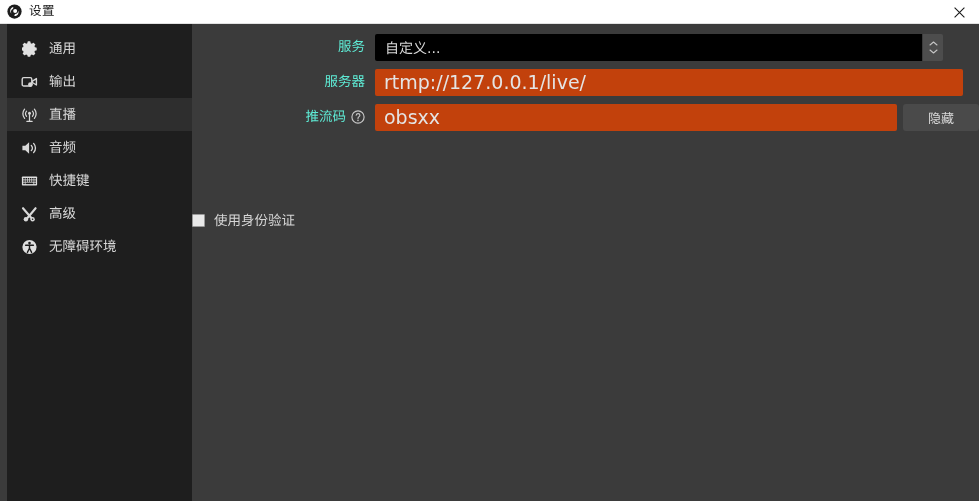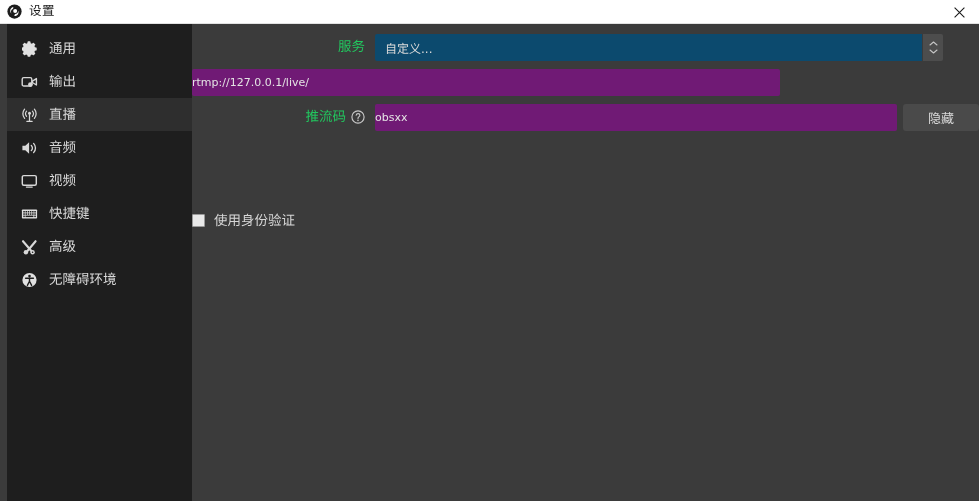--- a/index.html
+++ b/index.html
@@ -140,21 +140,21 @@
     height: 30px;
     margin-bottom: 5px;
   }
   .row-label {
     width: 183px;
     min-width: 183px;
     text-align: right;
     padding-right: 10px;
     box-sizing: border-box;
     font-size: 13.5px;
-    color: #22c55e;
+    color: #5eead4;
     white-space: nowrap;
     display: flex;
     align-items: center;
     justify-content: flex-end;
     gap: 5px;
     line-height: 1;
   }
   .help-icon {
     width: 14px;
     height: 14px;
@@ -169,28 +169,28 @@
   .combobox {
     display: flex;
     align-items: stretch;
     width: 568px;
     height: 27px;
     margin-right: 6px;
     cursor: default;
   }
   .combobox-field {
     flex: 1;
-    background: #0c4a6e;
+    background: #000000;
     border: none;
     border-radius: 2px 0 0 2px;
     display: flex;
     align-items: center;
     padding-left: 10px;
     box-sizing: border-box;
-    font-size: 12px;
+    font-size: 14px;
     color: #d9d9d9;
     white-space: nowrap;
     overflow: hidden;
   }
   .combobox-arrows {
     width: 20px;
     min-width: 20px;
     background: #4d4d4d;
     border-left: 1px solid #3b3b3b;
     border-radius: 0 2px 2px 0;
@@ -198,28 +198,28 @@
     flex-direction: column;
     align-items: center;
     justify-content: center;
     gap: 3px;
   }
   .combobox-arrows svg { display: block; }
 
   
   .lineedit {
     height: 27px;
-    background: #701a75;
+    background: #c2410c;
     border: none;
     border-radius: 2px;
     display: flex;
     align-items: center;
-    padding-left: 0;
-    box-sizing: border-box;
-    font-size: 11px;
+    padding-left: 9px;
+    box-sizing: border-box;
+    font-size: 19px;
     color: #e4e4e4;
     white-space: nowrap;
     overflow: hidden;
     cursor: text;
   }
   .lineedit.wide { width: 588px; }
   .lineedit.narrow { width: 558px; }
 
   .pushbutton {
     height: 27px;
@@ -334,29 +334,20 @@
         <span class="nav-icon">
           <svg width="17" height="16" viewBox="0 0 17 16" xmlns="http://www.w3.org/2000/svg">
             <path d="M1.4 5.8 L4.3 5.8 L8.1 2.3 L8.1 13.7 L4.3 10.2 L1.4 10.2 Z" fill="#d8d8d8"></path>
             <path d="M10.3 5.4a3.6 3.6 0 0 1 0 5.2" stroke="#d8d8d8" stroke-width="1.35" fill="none" stroke-linecap="round"></path>
             <path d="M12.6 3.4a6.6 6.6 0 0 1 0 9.2" stroke="#d8d8d8" stroke-width="1.35" fill="none" stroke-linecap="round"></path>
           </svg>
         </span>
         <span class="nav-label">音频</span>
       </div>
 
-      <div class="nav-item">
-        <span class="nav-icon">
-          <svg width="17" height="16" viewBox="0 0 17 16" xmlns="http://www.w3.org/2000/svg">
-            <rect x="1.3" y="2.6" width="14" height="9.6" rx="1.5" fill="none" stroke="#d8d8d8" stroke-width="1.45"></rect>
-            <path d="M5.4 14.1 L11.2 14.1" stroke="#d8d8d8" stroke-width="1.3" stroke-linecap="round"></path>
-          </svg>
-        </span>
-        <span class="nav-label">视频</span>
-      </div>
 
       <div class="nav-item">
         <span class="nav-icon">
           <svg width="17" height="16" viewBox="0 0 17 16" xmlns="http://www.w3.org/2000/svg">
             <rect x="0.9" y="3.4" width="15.2" height="9.2" rx="0.8" fill="#e0e0e0"></rect>
             <g fill="#1e1e1e">
               <rect x="2.3" y="5" width="1.5" height="1.5"></rect>
               <rect x="4.5" y="5" width="1.5" height="1.5"></rect>
               <rect x="6.7" y="5" width="1.5" height="1.5"></rect>
               <rect x="8.9" y="5" width="1.5" height="1.5"></rect>
@@ -416,20 +407,21 @@
                 <path d="M1 4 L4.5 1 L8 4" stroke="#c5c5c5" stroke-width="1.1" fill="none" stroke-linecap="round" stroke-linejoin="round"></path>
               </svg>
               <svg width="9" height="5" viewBox="0 0 9 5" xmlns="http://www.w3.org/2000/svg">
                 <path d="M1 1 L4.5 4 L8 1" stroke="#c5c5c5" stroke-width="1.1" fill="none" stroke-linecap="round" stroke-linejoin="round"></path>
               </svg>
             </div>
           </div>
         </div>
 
         <div class="form-row">
+          <div class="row-label">服务器</div>
           <div class="lineedit wide" title="">rtmp://127.0.0.1/live/</div>
         </div>
 
         <div class="form-row">
           <div class="row-label">
             <span>推流码</span>
             <span class="help-icon">
               <svg width="14" height="14" viewBox="0 0 14 14" xmlns="http://www.w3.org/2000/svg">
                 <circle cx="7" cy="7" r="6.1" fill="none" stroke="#c9c9c9" stroke-width="1.15"></circle>
                 <path d="M5.2 5.3c0.15-1.1 0.95-1.7 1.9-1.7 1.05 0 1.8 0.65 1.8 1.6 0 0.8-0.45 1.2-1.1 1.65-0.6 0.42-0.8 0.75-0.8 1.35v0.25" fill="none" stroke="#c9c9c9" stroke-width="1.1" stroke-linecap="round"></path>

